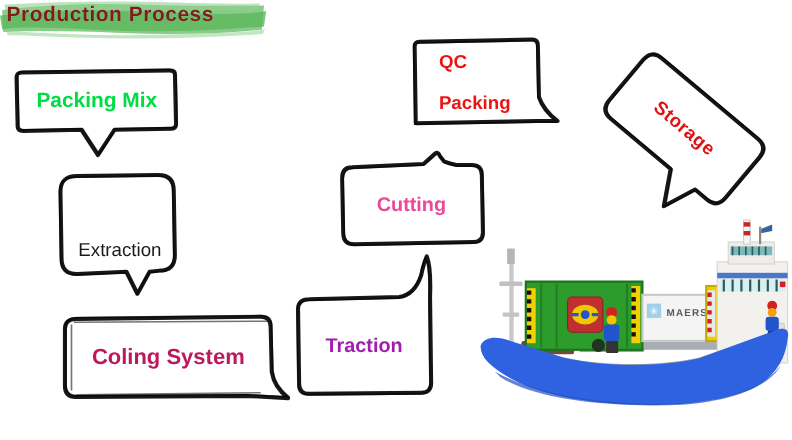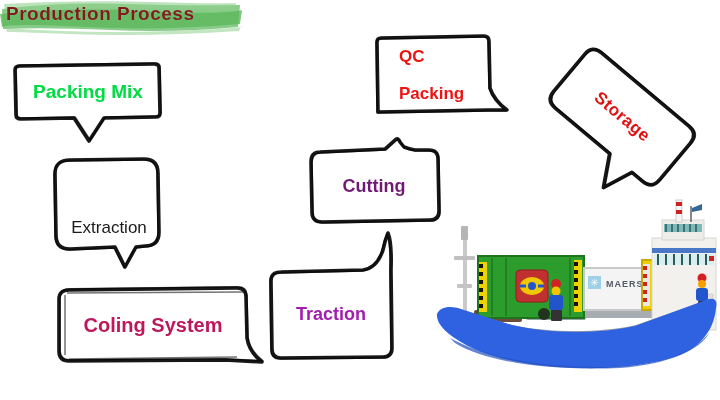--- a/index.html
+++ b/index.html
@@ -96,21 +96,21 @@
       <path class="stroke2" d="M14,44 L96,42 Q110,40 116,22 Q118,12 121,5 Q125,15 124,42 L125,120 Q125,129 116,129 L14,130 Q5,130 5,121 L4,53 Q4,44 14,44 Z" transform="translate(-1.2,1)"></path>
     </svg>
     <div class="bubble-label" style="color: #a21caf; text-align: right;">Traction</div>
   </div>
 
   <div class="bubble" id="b-cutting">
     <svg width="144" height="96" viewBox="0 0 144 96">
       <path class="stroke1" d="M15,16 L80,13 L90,4 Q93,1 95,6 L99,11 Q104,13 110,14 L124,14 Q133,14 133,23 L134,75 Q134,84 125,84 L17,86 Q7,86 7,76 L6,26 Q6,16 15,16 Z"></path>
       <path class="stroke2" d="M15,16 L80,13 L90,4 Q93,1 95,6 L99,11 Q104,13 110,14 L124,14 Q133,14 133,23 L134,75 Q134,84 125,84 L17,86 Q7,86 7,76 L6,26 Q6,16 15,16 Z" transform="translate(1,1)"></path>
     </svg>
-    <div class="bubble-label" style="color: #701a75;">Cutting</div>
+    <div class="bubble-label" style="color: #ec4899;">Cutting</div>
   </div>
 
   <div class="bubble" id="b-qc">
     <svg width="145" height="88" viewBox="0 0 145 88">
       <path class="stroke1" d="M13,6 Q9,6 9,10 L10,80 L120,78 L139,78 Q126,68 122,56 L121,9 Q121,4 116,4 Z"></path>
       <path class="stroke2" d="M13,6 Q9,6 9,10 L10,80 L120,78 L139,78 Q126,68 122,56 L121,9 Q121,4 116,4 Z" transform="translate(-1,1)"></path>
     </svg>
     <div class="bubble-label" style="color: rgb(238, 19, 19);">
       <span>QC</span>
       <span>Packing</span>

